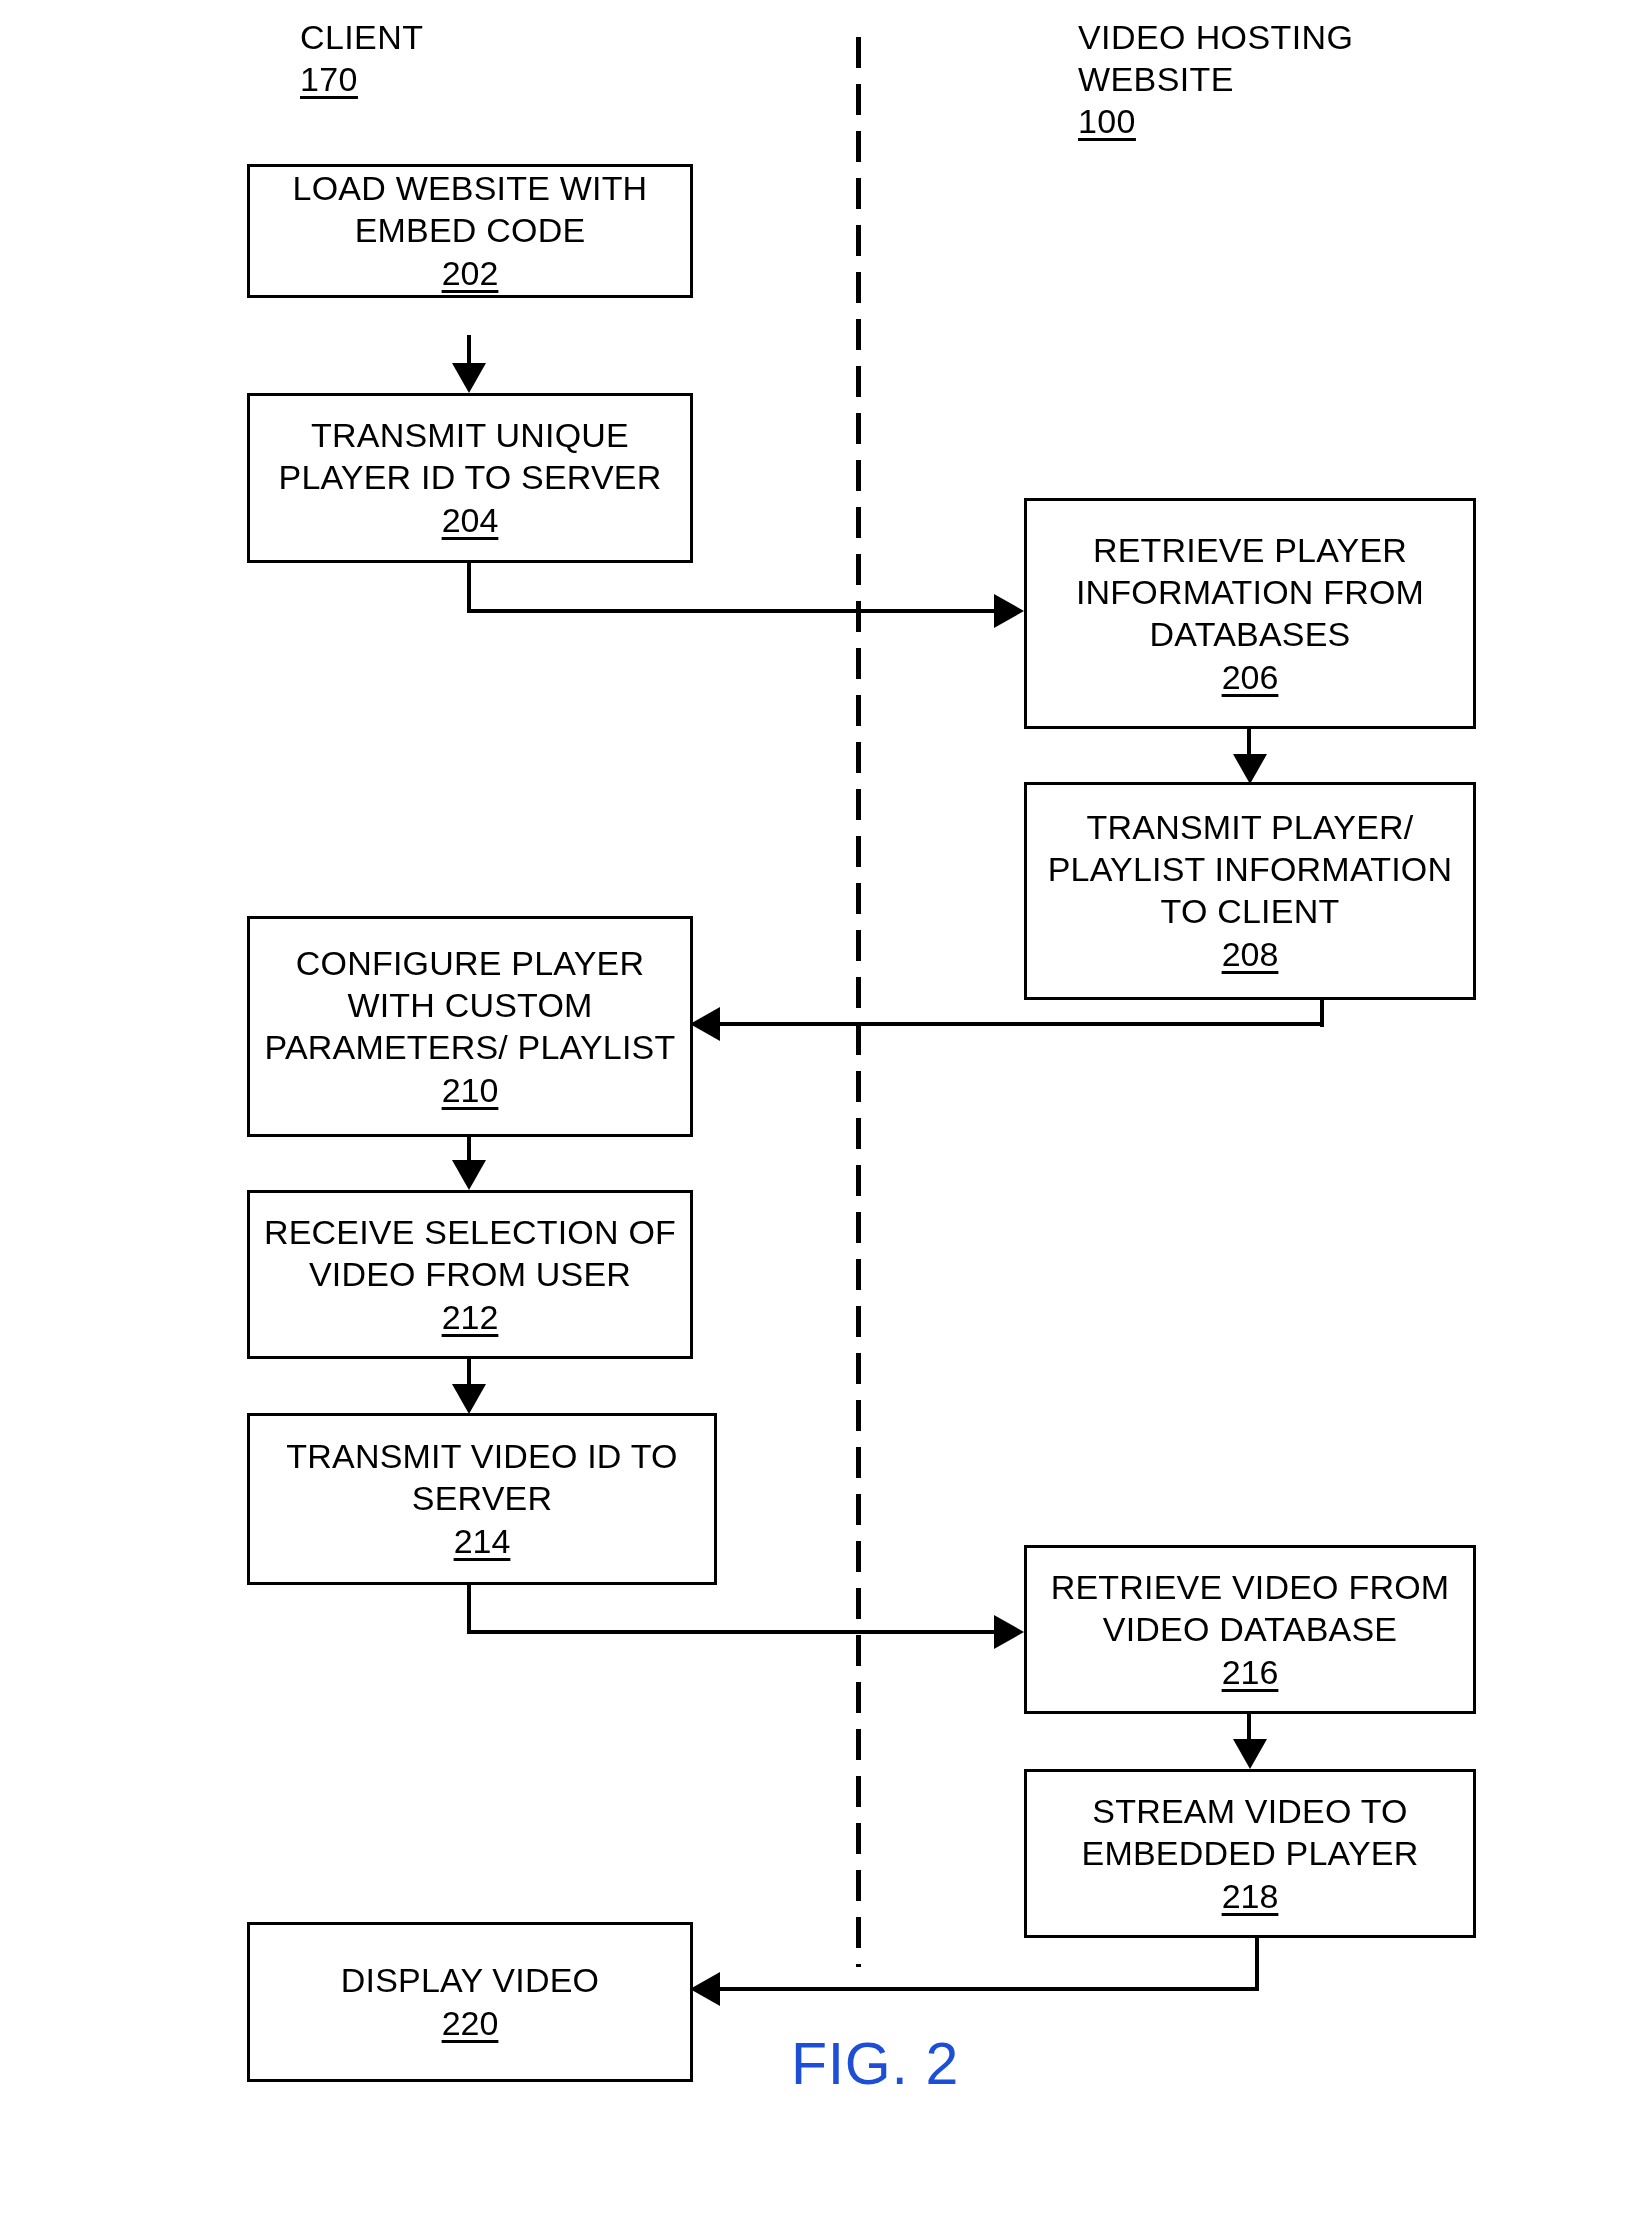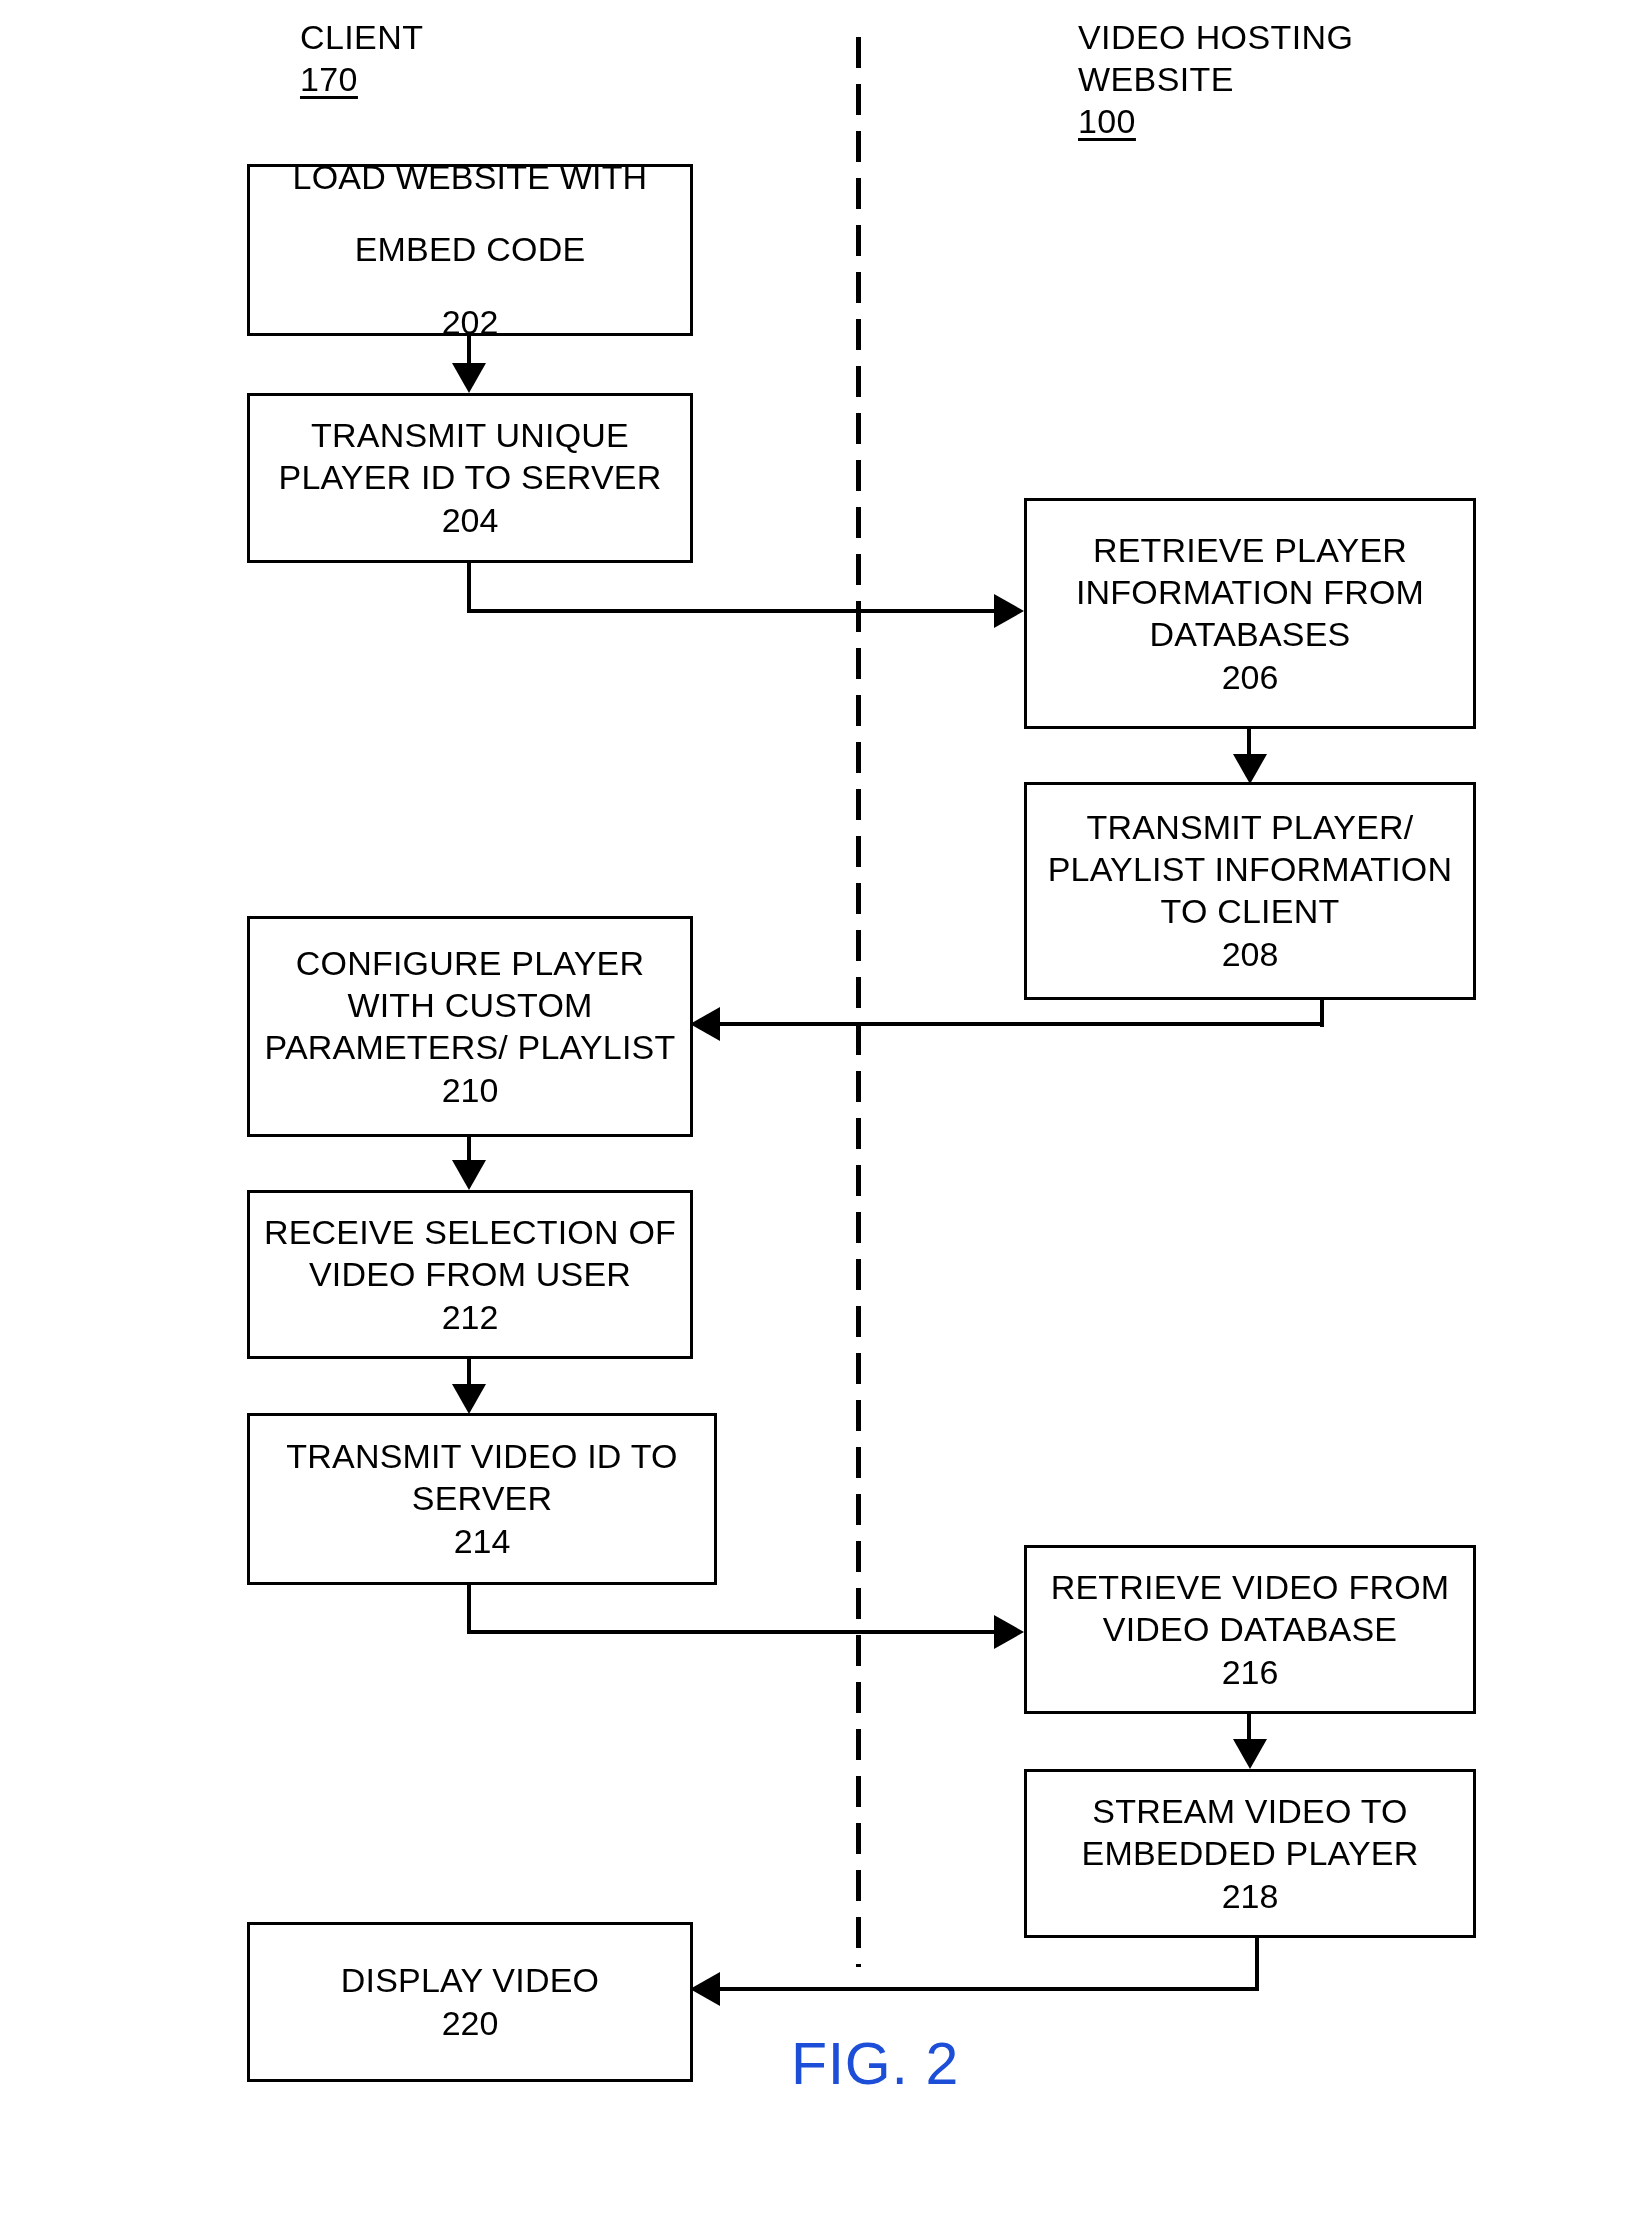--- a/index.html
+++ b/index.html
@@ -47,20 +47,21 @@
   }
   .node .lines {
     font-size: 34px;
     line-height: 42px;
     letter-spacing: 0.2px;
     white-space: nowrap;
   }
   .node .ref {
     font-size: 34px;
     line-height: 44px;
+    text-decoration: underline;
     text-underline-offset: 5.2px;
     text-decoration-thickness: 3px;
   }
   
   .node.overflow .lines { white-space: nowrap; }
 
   
   .seg-v, .seg-h {
     position: absolute;
     background: #000;
@@ -119,21 +120,21 @@
   </div>
 
   <div class="col-header" style="left:1078px; top:16.3px; width:415px;">
     <div>VIDEO HOSTING</div>
     <div>WEBSITE</div>
     <div class="ref">100</div>
   </div>
 
   <div class="divider" style="left:856px; top:37px; height:1930px;"></div>
 
-  <div class="node" style="left:247px; top:164px; width:446px; height:172px;gap:30px;">
+  <div class="node" style="left:247px; top:164px; width:446px; height:134px;">
     <div class="lines">LOAD WEBSITE WITH</div>
     <div class="lines">EMBED CODE</div>
     <div class="ref">202</div>
   </div>
 
   <div class="seg-v" style="left:467px; top:335px; height:34px;"></div>
   <div class="arrow-down" style="left:452px; top:363px;"></div>
 
   <div class="node" style="left:247px; top:393px; width:446px; height:170px;">
     <div class="lines">TRANSMIT UNIQUE</div>

